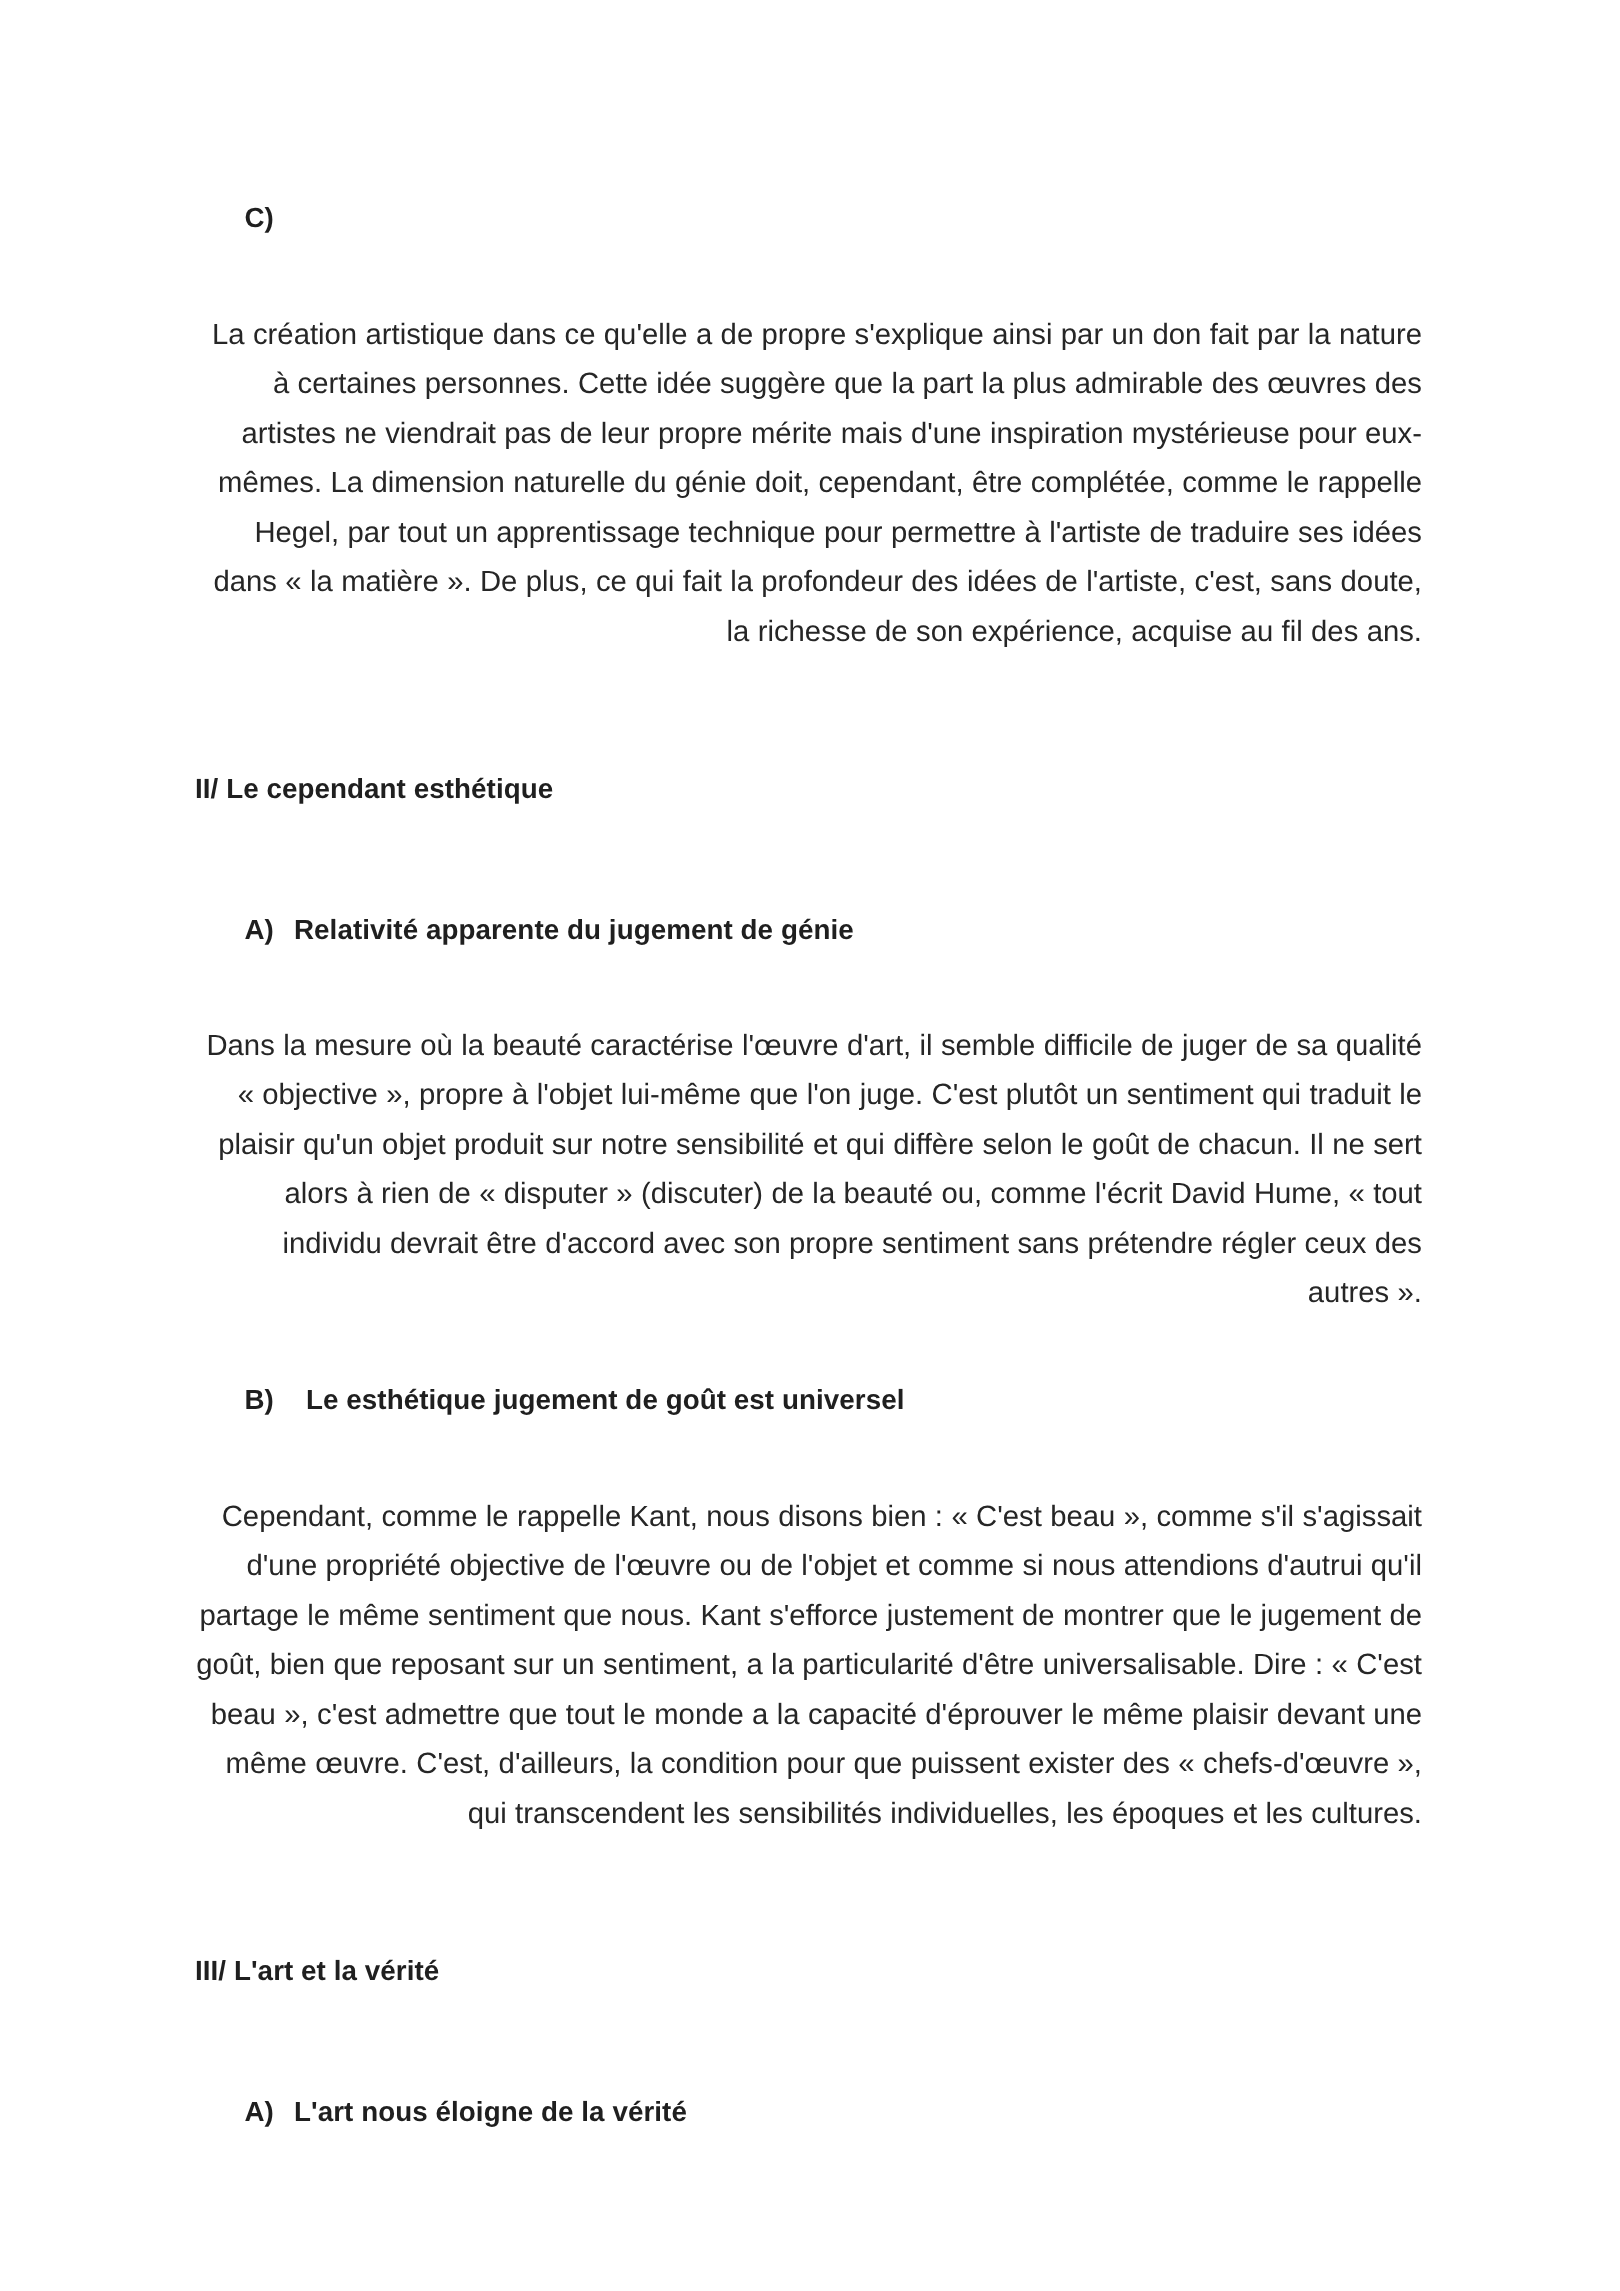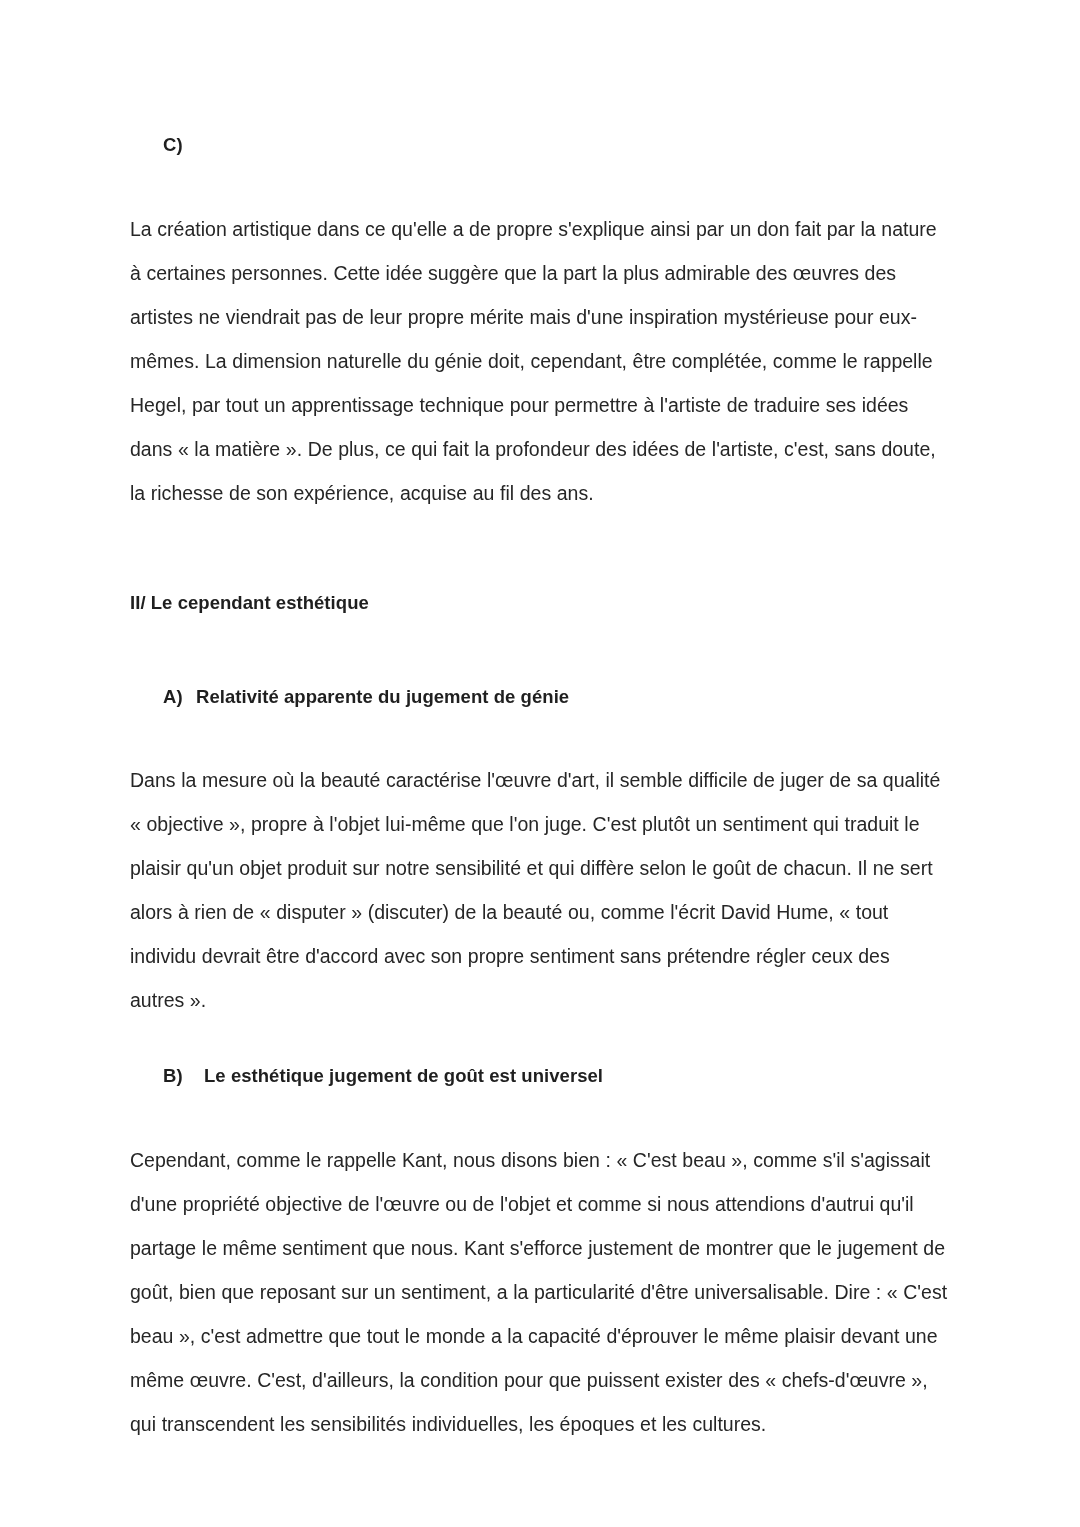--- a/index.html
+++ b/index.html
@@ -68,23 +68,23 @@
 
   .heading-letter .htext {
     flex: 0 1 auto;
   }
 
   
   .para {
     font-size: 19.5px;
     font-weight: normal;
     color: #262626;
-    line-height: 44px;
+    line-height: 33px;
     margin: 0;
-    text-align: left;
+    text-align: right;
     letter-spacing: 0.01px;
     word-spacing: 0.15px;
   }
 
   
   .sp-after-c-head     { height: 46px; }
   .sp-after-p1         { height: 72px; }
   .sp-after-h2         { height: 62px; }
   .sp-after-h2a        { height: 45px; }
   .sp-after-p2a        { height: 38px; }
@@ -131,20 +131,21 @@
       <span class="marker gap-wide">B)</span>
       <span class="htext">Le esthétique jugement de goût est universel</span>
     </div>
 
     <div class="sp-after-h2b"></div>
 
     <p class="para">Cependant, comme le rappelle Kant, nous disons bien : « C'est beau », comme s'il s'agissait d'une propriété objective de l'œuvre ou de l'objet et comme si nous attendions d'autrui qu'il partage le même sentiment que nous. Kant s'efforce justement de montrer que le jugement de goût, bien que reposant sur un sentiment, a la particularité d'être universalisable. Dire : « C'est beau », c'est admettre que tout le monde a la capacité d'éprouver le même plaisir devant une même œuvre. C'est, d'ailleurs, la condition pour que puissent exister des « chefs-d'œuvre », qui transcendent les sensibilités individuelles, les époques et les cultures.</p>
 
     <div class="sp-after-p2b"></div>
 
+    <div class="heading-roman">III/ L'art et la vérité</div>
 
     <div class="sp-after-h3"></div>
 
     <div class="heading-letter">
       <span class="marker gap-narrow">A)</span>
       <span class="htext">L'art nous éloigne de la vérité</span>
     </div>
 
     <div class="sp-after-h3a"></div>
 

